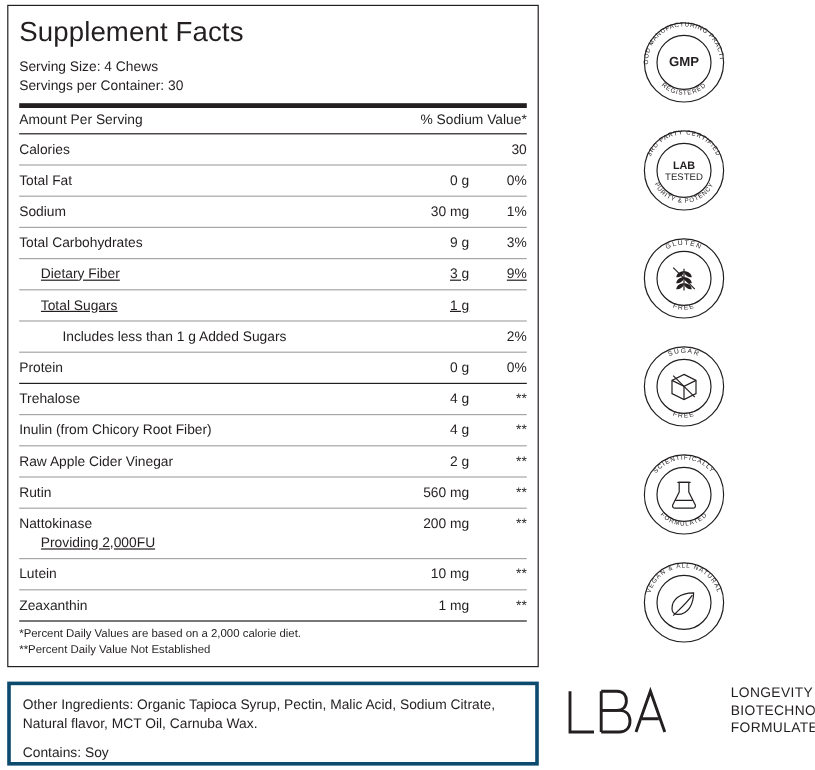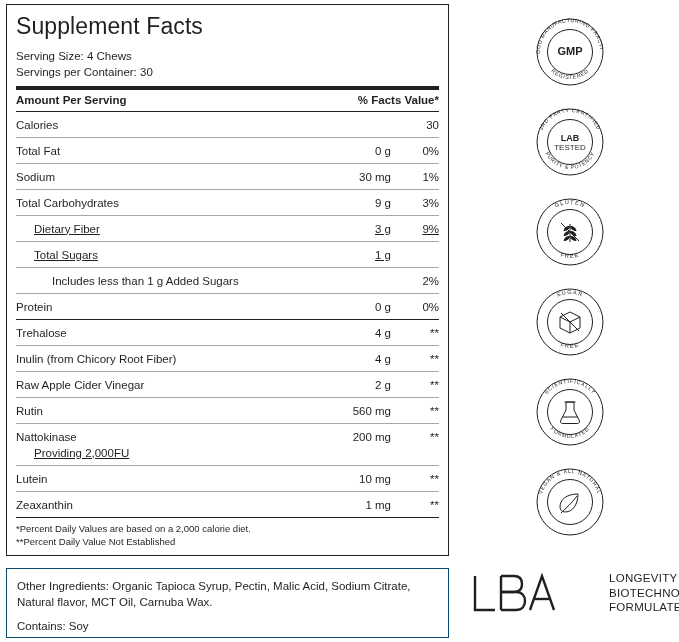--- a/index.html
+++ b/index.html
@@ -73,21 +73,21 @@
     flex: 0 0 auto;
     text-align: left;
     padding-right: 10px;
   }
   .row .dv {
     flex: 0 0 38px;
     text-align: right;
   }
   .row.header .nm,
   .row.header .dv {
-    font-weight: bold;
+    font-weight: normal;
   }
   .row.header {
     padding: 3px 0 4px 0;
   }
   .row.header .dv {
     flex: 0 0 auto;
   }
   .indent-1 { padding-left: 18px; text-decoration: underline; }
   .indent-2 { padding-left: 36px; }
   .footnotes {
@@ -97,21 +97,21 @@
     padding-top: 5px;
   }
 
   
   .oi-panel {
     position: absolute;
     left: 6px;
     top: 568px;
     width: 443px;
     height: 70px;
-    border: 1px solid #0c4a6e;
+    border: 3px solid #0c4a6e;
     box-sizing: border-box;
     background: #fff;
     padding: 9px 10px;
     font-size: 11.5px;
     line-height: 16px;
     color: #231f20;
   }
   .oi-contains {
     margin-top: 8px;
   }
@@ -161,21 +161,21 @@
 
   <div class="sf-panel">
     <div class="sf-title">Supplement Facts</div>
     <div class="sf-serving">Serving Size: 4 Chews</div>
     <div class="sf-serving">Servings per Container: 30</div>
 
     <div class="rule-thick"></div>
 
     <div class="row header">
       <div class="nm">Amount Per Serving</div>
-      <div class="dv">% Facts Value*</div>
+      <div class="dv">% Sodium Value*</div>
     </div>
     <div class="rule-med"></div>
 
     <div class="row">
       <div class="nm">Calories</div>
       <div class="amt"></div>
       <div class="dv">30</div>
     </div>
     <div class="rule-thin"></div>
 

